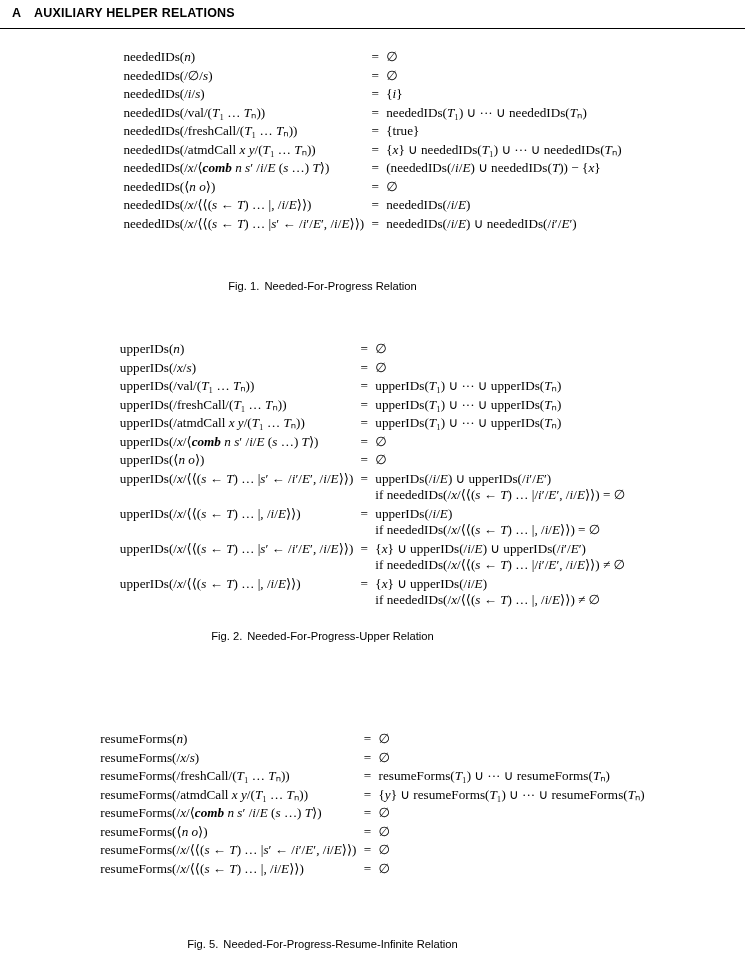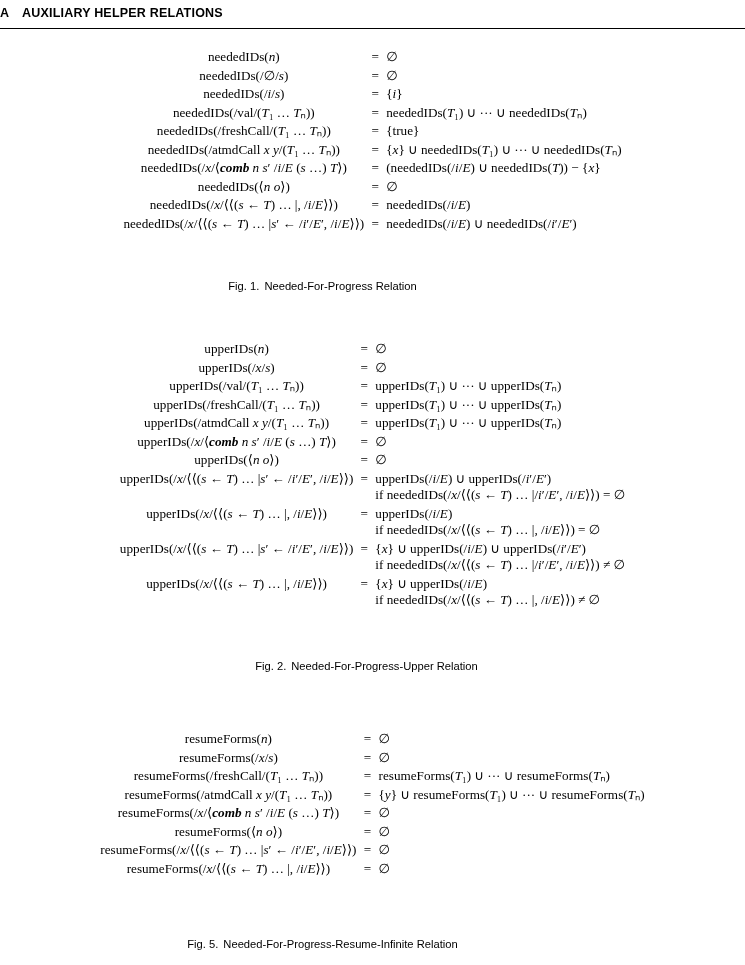--- a/index.html
+++ b/index.html
@@ -17,21 +17,21 @@
   }
   .page {
     width: 745px;
     height: 965px;
     position: relative;
     padding: 0;
     box-sizing: border-box;
   }
   .appendix-head {
     position: absolute;
-    left: 0;
+    left: 12px;
     top: 6px;
     font-family: "Liberation Sans", sans-serif;
     font-weight: bold;
     font-size: 12.5px;
     letter-spacing: 0.2px;
   }
   .appendix-head .letter {
     display: inline-block;
     width: 22px;
   }
@@ -54,21 +54,21 @@
     margin: 0 auto;
   }
   table.eqs td {
     padding: 1px 0;
     font-size: 13.2px;
     line-height: 16.5px;
     white-space: nowrap;
     vertical-align: top;
   }
   td.lhs {
-    text-align: center;
+    text-align: left;
     padding-right: 9px;
   }
   td.eq {
     text-align: center;
     width: 22px;
   }
   td.rhs {
     text-align: left;
     padding-left: 9px;
   }
@@ -212,21 +212,21 @@
             <td class="rhs">{<i>x</i>} ∪ upperIDs(/<i>i</i>/<i>E</i>) ∪ upperIDs(/<i>i</i>′/<i>E</i>′)<span class="cond">if neededIDs(/<i>x</i>/⟨⟨(<i>s</i> ← <i>T</i>) … |/<i>i</i>′/<i>E</i>′, /<i>i</i>/<i>E</i>⟩⟩) ≠ ∅</span></td>
           </tr>
           <tr>
             <td class="lhs">upperIDs(/<i>x</i>/⟨⟨(<i>s</i> ← <i>T</i>) … |, /<i>i</i>/<i>E</i>⟩⟩)</td>
             <td class="eq">=</td>
             <td class="rhs">{<i>x</i>} ∪ upperIDs(/<i>i</i>/<i>E</i>)<span class="cond">if neededIDs(/<i>x</i>/⟨⟨(<i>s</i> ← <i>T</i>) … |, /<i>i</i>/<i>E</i>⟩⟩) ≠ ∅</span></td>
           </tr>
         </tbody>
       </table>
   </div>
-  <div class="caption" style="top: 660px; padding-left: 44px;">
+  <div class="caption" style="top: 630px;">
     <span class="figlabel">Fig. 2.</span><span>Needed-For-Progress-Upper Relation</span>
   </div>
 
   <div class="eqblock" id="fig3-block" style="top: 730px;">
     <table class="eqs">
         <tbody id="fig3-rows">
           <tr>
             <td class="lhs">resumeForms(<i>n</i>)</td>
             <td class="eq">=</td>
             <td class="rhs">∅</td>

